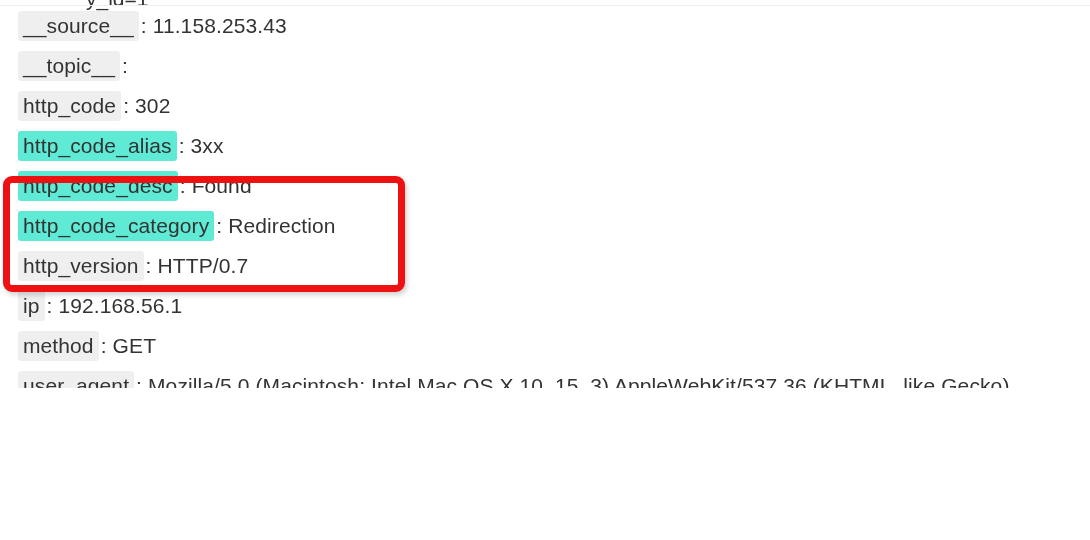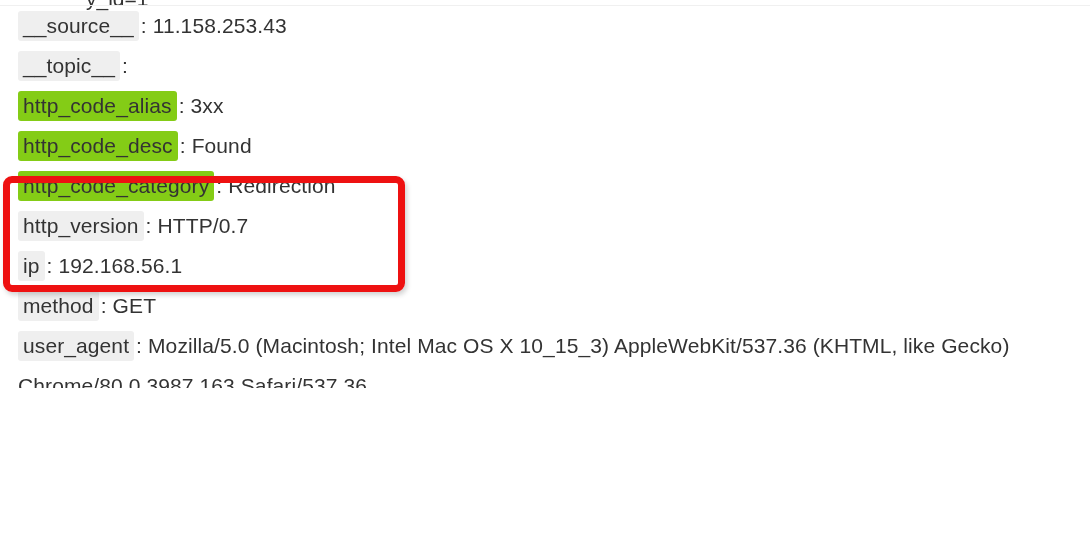--- a/index.html
+++ b/index.html
@@ -83,21 +83,21 @@
     padding-left: 2px;
     padding-right: 6px;
   }
   .val {
     color: #333333;
   }
   .val.empty { padding: 0; }
 
   
   .row.boxed .key {
-    background: #84cc16;
+    background: #5eead4;
     text-align: right;
   }
 
   
   .annotation-box {
     position: absolute;
     left: 3px;
     top: 176px;
     width: 402px;
     height: 116px;
@@ -114,20 +114,21 @@
 
 <div id="screen">
 
   <div class="clipped-top">y_id=1</div>
 
   <div class="divider top"></div>
 
   <div class="fieldlist">
       <div class="row"><span class="line"><span class="key">__source__</span><span class="colon">:</span><span class="val">11.158.253.43</span></span></div>
       <div class="row"><span class="line"><span class="key">__topic__</span><span class="colon">:</span><span class="val empty"></span></span></div>
+      <div class="row"><span class="line"><span class="key">http_code</span><span class="colon">:</span><span class="val">302</span></span></div>
       <div class="row boxed"><span class="line"><span class="key">http_code_alias</span><span class="colon">:</span><span class="val">3xx</span></span></div>
       <div class="row boxed"><span class="line"><span class="key">http_code_desc</span><span class="colon">:</span><span class="val">Found</span></span></div>
       <div class="row boxed"><span class="line"><span class="key">http_code_category</span><span class="colon">:</span><span class="val">Redirection</span></span></div>
       <div class="row"><span class="line"><span class="key">http_version</span><span class="colon">:</span><span class="val">HTTP/0.7</span></span></div>
       <div class="row"><span class="line"><span class="key">ip</span><span class="colon">:</span><span class="val">192.168.56.1</span></span></div>
       <div class="row"><span class="line"><span class="key">method</span><span class="colon">:</span><span class="val">GET</span></span></div>
       <div class="row wrap"><span class="line"><span class="key">user_agent</span><span class="colon">:</span><span class="val">Mozilla/5.0 (Macintosh; Intel Mac OS X 10_15_3) AppleWebKit/537.36 (KHTML, like Gecko) Chrome/80.0.3987.163 Safari/537.36</span></span></div>
     </div>
 
   <div class="divider bottom"></div>

